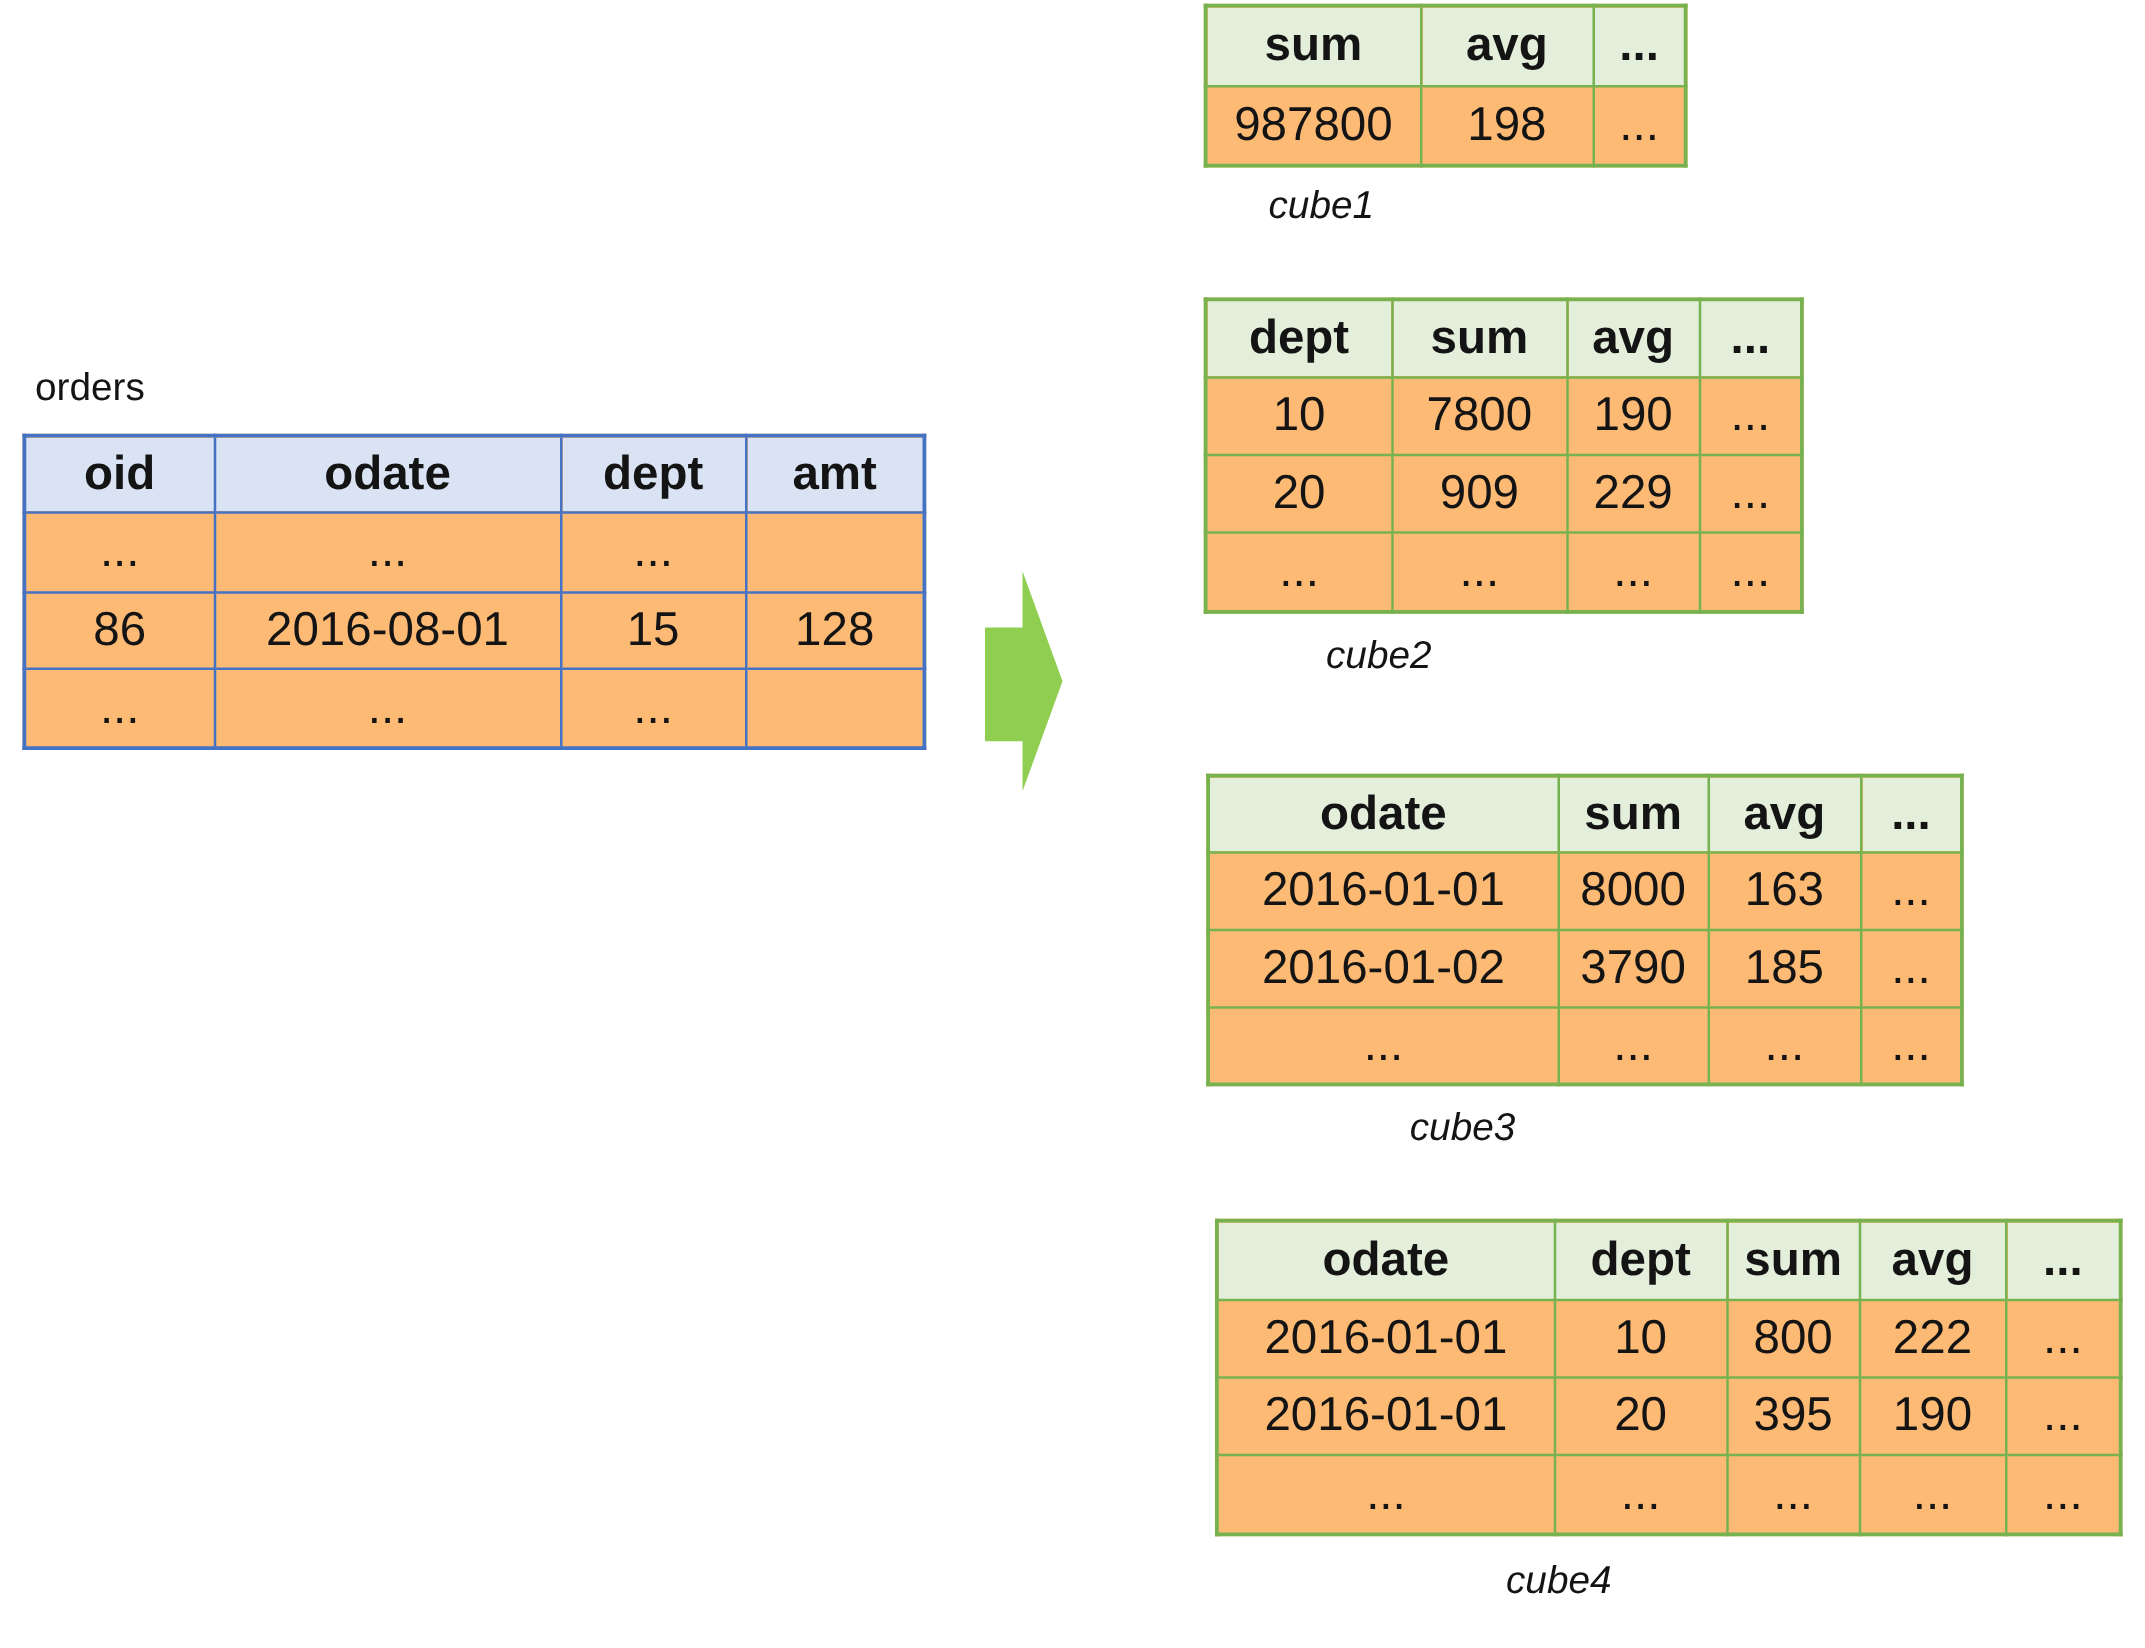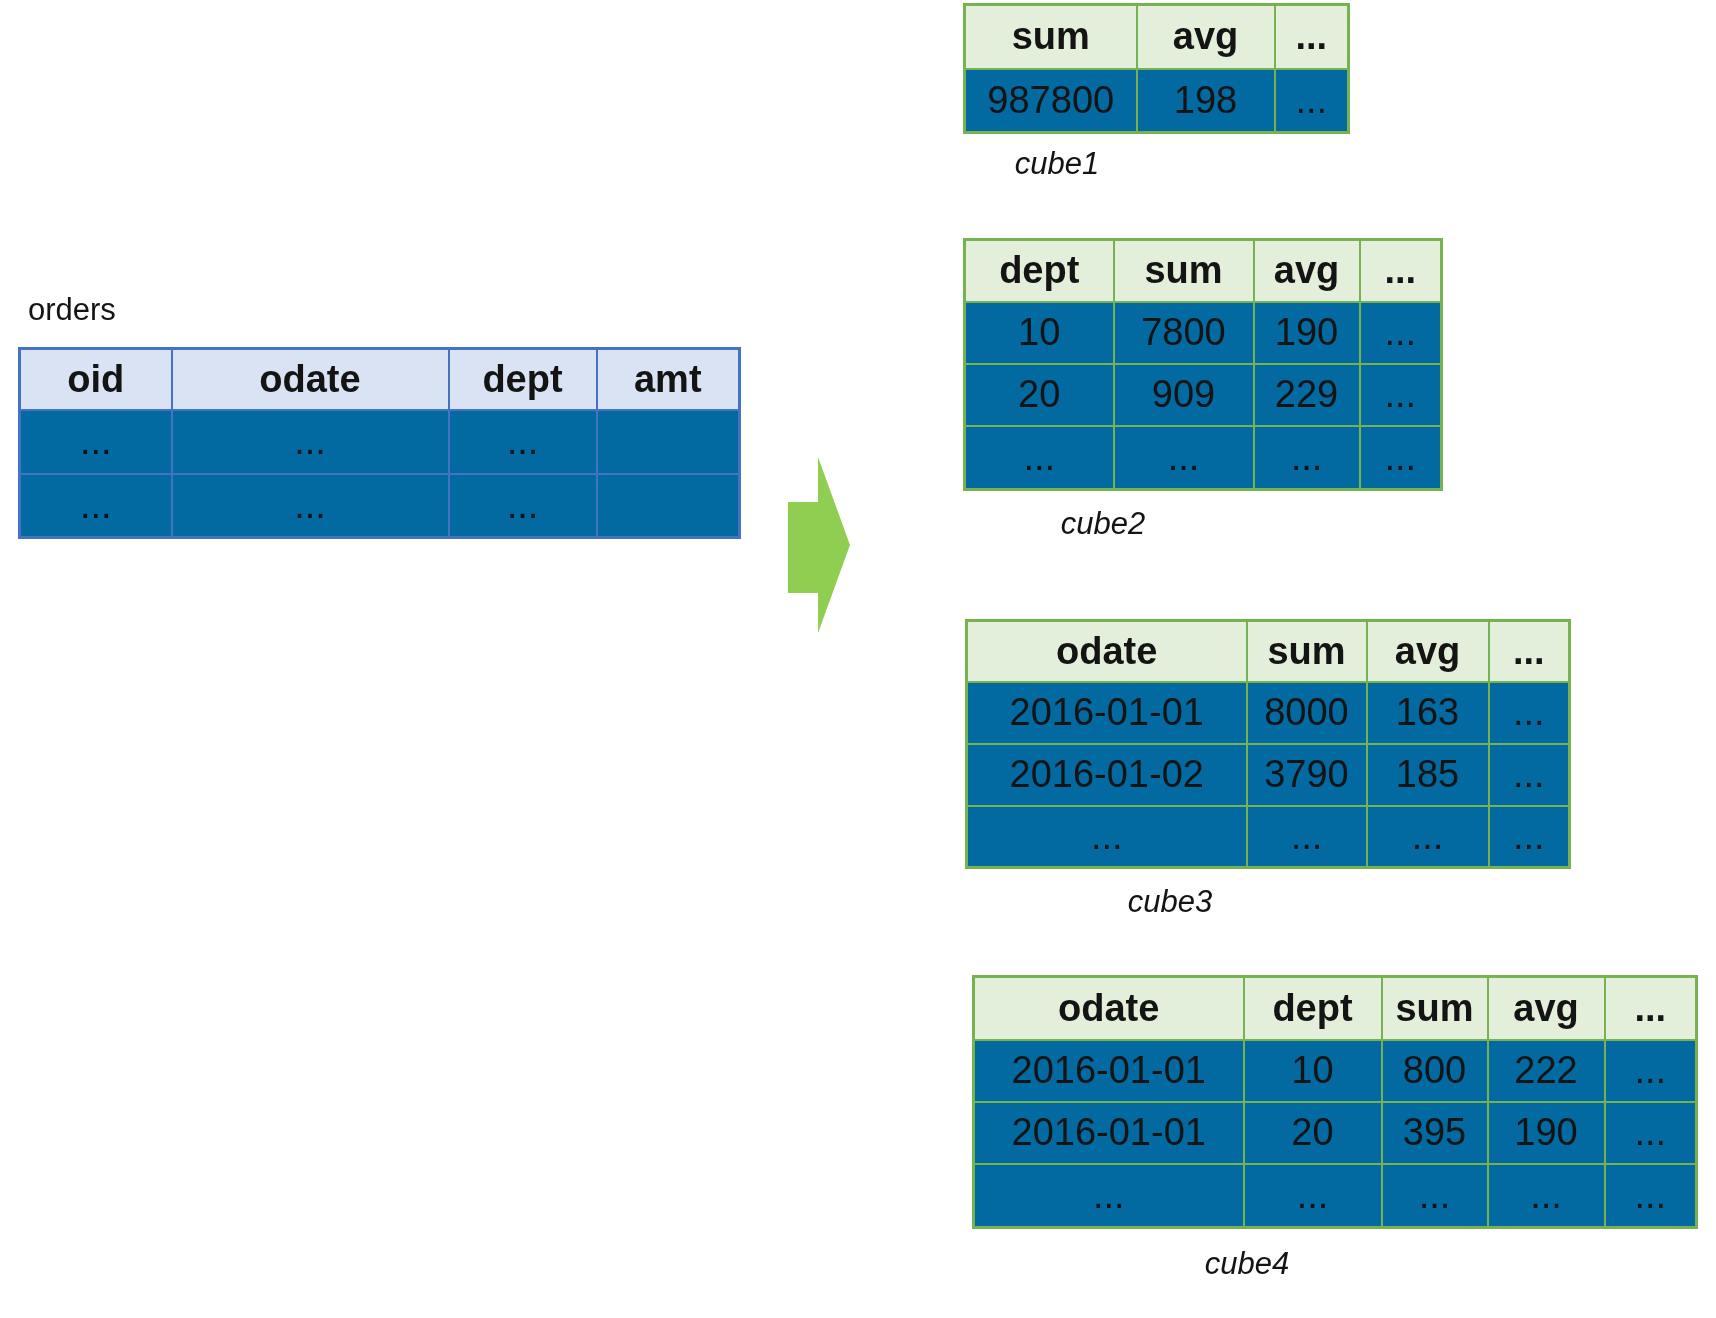--- a/index.html
+++ b/index.html
@@ -4,21 +4,21 @@
 <style>
   html,body{margin:0;padding:0;background:#ffffff;}
   .canvas{
     position:relative;width:1716px;height:1318px;background:#ffffff;overflow:hidden;
     font-family:"Liberation Sans","DejaVu Sans",sans-serif;color:#141414;
   }
   .lbl{position:absolute;font-size:31px;line-height:36px;color:#141414;white-space:nowrap;}
   .lbl.centered{transform:translateX(-50%);font-style:italic;}
   table.tbl{
     position:absolute;border-collapse:collapse;table-layout:fixed;
-    font-size:38px;text-align:center;color:#141414;background:#0369a1;
+    font-size:38px;text-align:center;color:#141414;background:#fdba74;
   }
   table.tbl th,table.tbl td{
     padding:0;vertical-align:middle;overflow:hidden;white-space:nowrap;
     border-style:solid;border-width:2px;
   }
   table.tbl th{font-weight:700;}
   table.tbl tr{height:62px;}
   table.blue{border:3px solid #4472C4;padding-left:36px;}
   table.blue th,table.blue td{border-color:#4472C4;}
   table.blue th{background:#DAE3F3;}
@@ -49,20 +49,26 @@
         <th>amt</th>
       </tr>
     </thead>
     <tbody>
       <tr style="height:64px;">
         <td>...</td>
         <td>...</td>
         <td>...</td>
         <td></td>
       </tr>
+      <tr style="height:61px;">
+        <td>86</td>
+        <td>2016-08-01</td>
+        <td>15</td>
+        <td>128</td>
+      </tr>
       <tr style="height:64px;">
         <td>...</td>
         <td>...</td>
         <td>...</td>
         <td></td>
       </tr>
     </tbody>
   </table>
 
   <div class="arrow-wrap">

